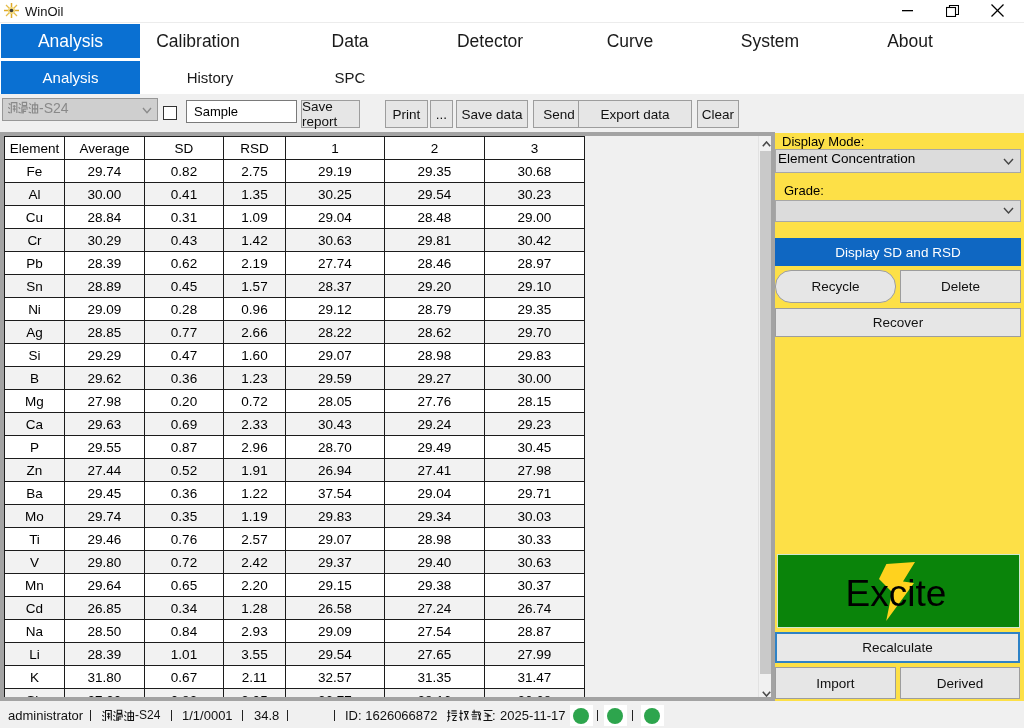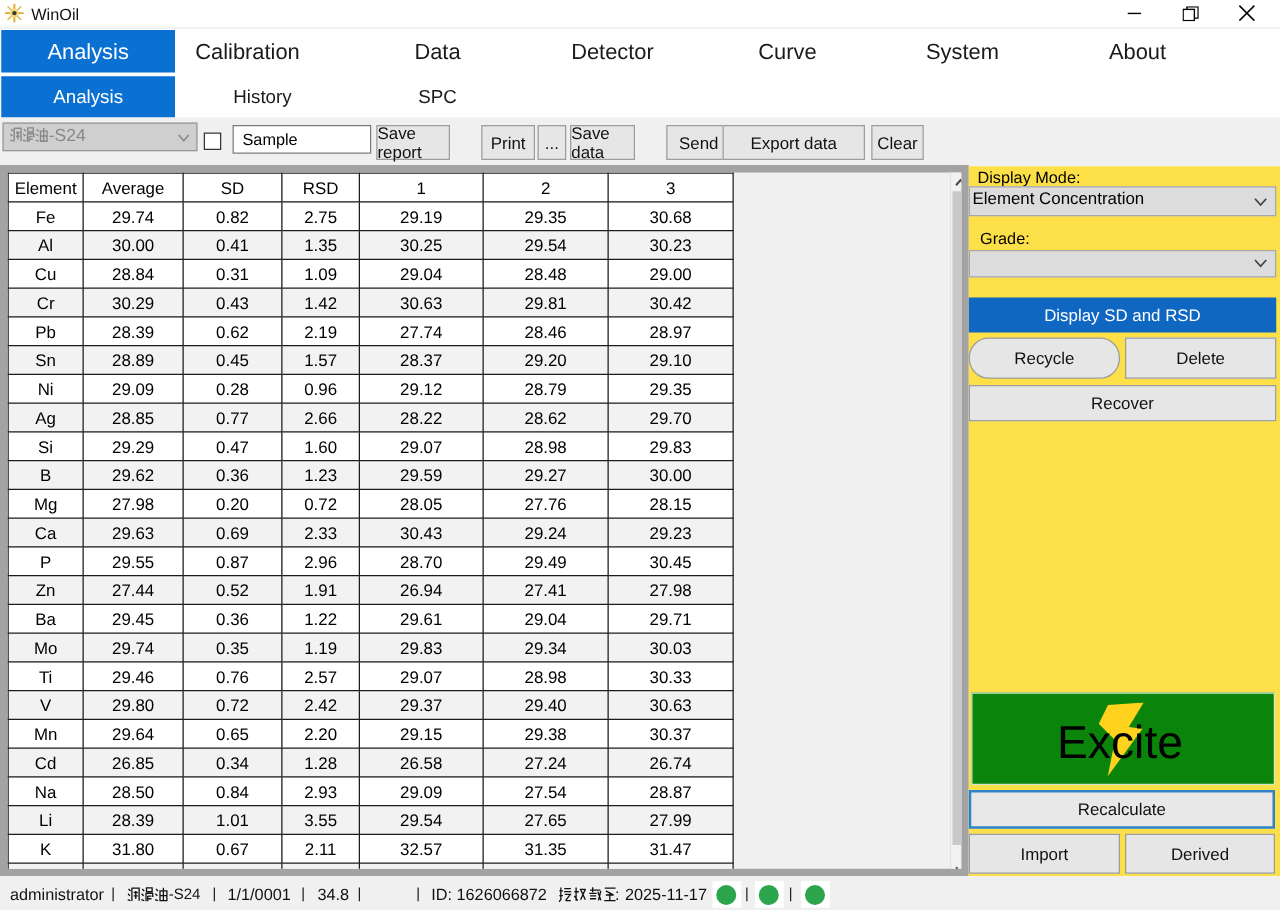--- a/index.html
+++ b/index.html
@@ -19,21 +19,21 @@
 #menu1 .tab { font-size:17.5px; }
 #menu2 .tab { font-size:15px; }
 
 
 #toolbar { left:0; top:94px; width:1024px; height:39px; background:#f0f0f0; }
 .btn { position:absolute; background:#e6e6e6; border:1px solid #9d9d9d; font-size:13.5px; color:#111;
        display:flex; align-items:center; justify-content:center; font-family:"Liberation Sans",sans-serif; }
 
 
 #grid { left:0; top:132px; width:775px; height:569px; background:#f0f0f0;
-        border:6px solid #a3a3a3; overflow:hidden; }
+        border:4px solid #a3a3a3; overflow:hidden; }
 #dtable { border-collapse:collapse; table-layout:fixed; position:absolute; left:0; top:0; }
 #dtable td { border:1px solid #1c1c1c; font-size:13.5px; text-align:center; padding:0;
              height:23px; color:#000; background:#fff; overflow:hidden; }
 #dtable tr.alt td { background:#f2f2f2; }
 
 
 #vscroll { left:754px; top:0; width:17px; height:565px; background:#f1f1f1; border-left:1px solid #e2e2e2;}
 #vthumb { left:1px; top:14.5px; width:15px; height:523px; background:#c9c9c9; }
 
 
@@ -104,21 +104,21 @@
     <text x="31" y="12" font-size="14" fill="#898989" font-family="&quot;Liberation Sans&quot;,sans-serif">-S24</text>
   </svg>
 <svg class="abs" style="left:142px;top:107px" width="10" height="7" viewBox="0 0 10 7">
     <path d="M1 1 L5 5.6 L9 1" stroke="#8a8a8a" stroke-width="1.4" fill="none"></path>
   </svg>
 <div class="abs" style="left:163px;top:106px;width:14px;height:14px;background:#fff;border:1.5px solid #333;"></div>
 <div class="abs" style="left:186px;top:100px;width:111px;height:23px;background:#fff;border:1px solid #7a7a7a;font-size:13px;color:#000;display:flex;align-items:center;padding-left:7px;">Sample</div>
 <div class="btn" style="left:301px;top:100px;width:59px;height:28px;">Save report</div>
 <div class="btn" style="left:385px;top:100px;width:43px;height:28px;">Print</div>
 <div class="btn" style="left:430px;top:100px;width:23px;height:28px;">...</div>
-<div class="btn" style="left:456px;top:100px;width:52px;height:28px;">Save data</div>
+<div class="btn" style="left:456px;top:100px;width:72px;height:28px;">Save data</div>
 <div class="btn" style="left:533px;top:100px;width:52px;height:28px;">Send</div>
 <div class="btn" style="left:578px;top:100px;width:114px;height:28px;">Export data</div>
 <div class="btn" style="left:697px;top:100px;width:42px;height:28px;">Clear</div>
 
 <div class="abs" id="grid">
   <table id="dtable">
     <colgroup>
         <col style="width:60px">
         <col style="width:80px">
         <col style="width:79px">
@@ -261,21 +261,21 @@
           <td>1.91</td>
           <td>26.94</td>
           <td>27.41</td>
           <td>27.98</td>
         </tr>
         <tr>
           <td>Ba</td>
           <td>29.45</td>
           <td>0.36</td>
           <td>1.22</td>
-          <td>29.61</td>
+          <td>37.54</td>
           <td>29.04</td>
           <td>29.71</td>
         </tr>
         <tr class="alt">
           <td>Mo</td>
           <td>29.74</td>
           <td>0.35</td>
           <td>1.19</td>
           <td>29.83</td>
           <td>29.34</td>

